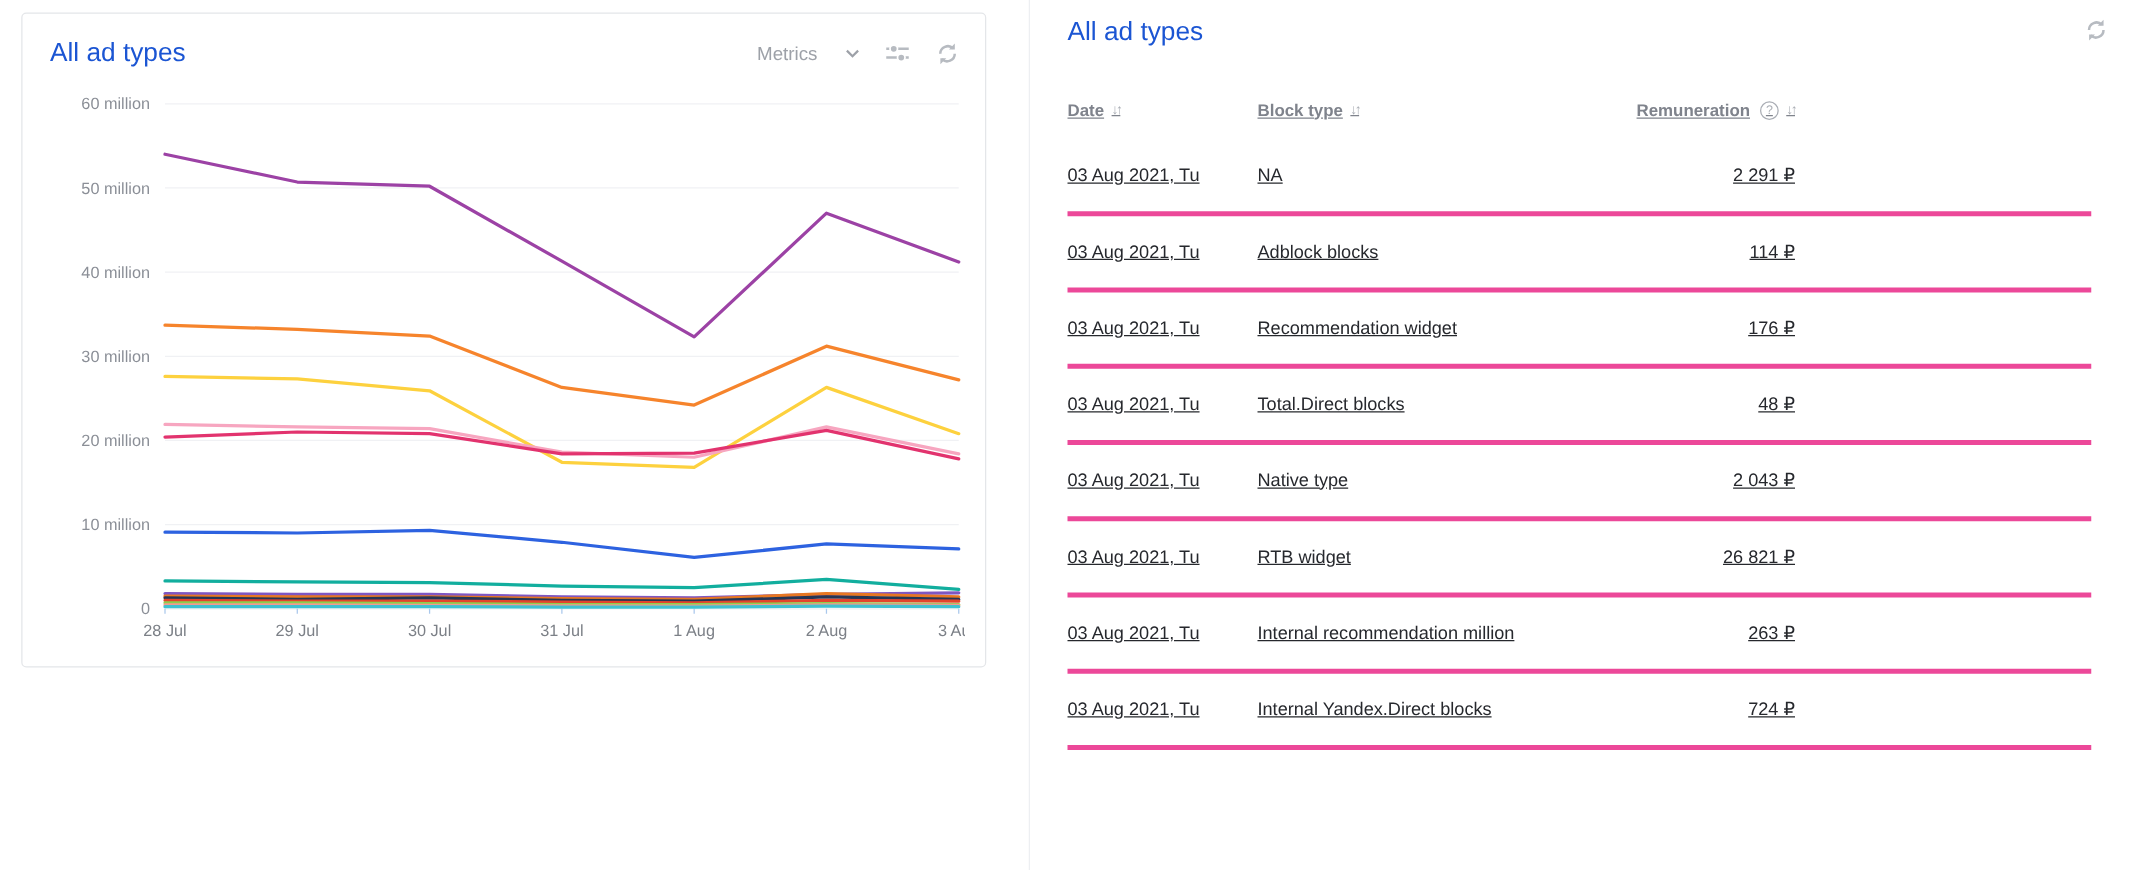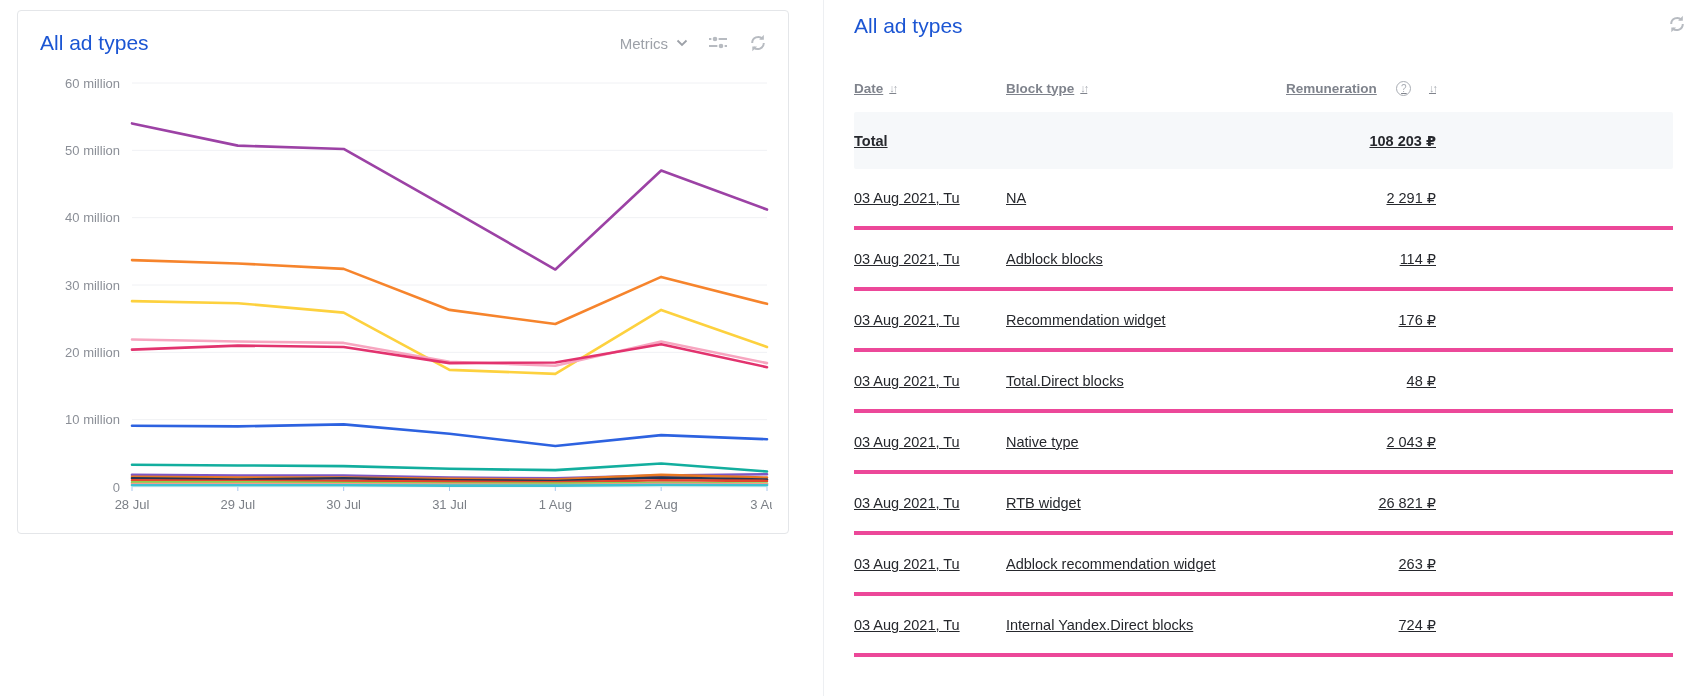--- a/index.html
+++ b/index.html
@@ -11,36 +11,36 @@
   }
   
   .card-left{
     position:absolute;left:17px;top:10px;width:772px;height:524px;
     box-sizing:border-box;background:#fff;border:1px solid #e4e6e9;border-radius:4px;
     padding:10px 14px 0 14px;
   }
   .chart-header{display:flex;justify-content:space-between;align-items:center;padding:8px 6px 0 8px;}
   .panel-title{color:#1b55d3;font-size:21px;line-height:28px;font-weight:400;}
   .chart-controls{display:flex;align-items:center;gap:20px;}
-  .metrics{display:flex;align-items:center;gap:8px;font-size:15px;color:#9da1a8;cursor:pointer;}
+  .metrics{display:flex;align-items:center;gap:22px;font-size:15px;color:#9da1a8;cursor:pointer;}
   .icon-btn{width:20px;height:20px;color:#b7bbc1;cursor:pointer;display:inline-flex;}
   .icon-btn svg{width:20px;height:20px;}
   svg.chart{display:block;margin-top:2px;}
   svg text{font-family:inherit;}
   
   .card-right{
     position:absolute;left:823px;top:0;width:880px;height:696px;
     box-sizing:border-box;background:#fff;border-left:1px solid #edeff2;
     padding:12px 30px 0 30px;
   }
   .table-header-bar{display:flex;justify-content:space-between;align-items:flex-start;}
   .grid-cols{display:grid;grid-template-columns:152px 280px 150px 1fr;align-items:center;text-decoration:underline;}
   .thead{margin-top:24px;height:48px;color:#7f838c;font-size:13.5px;font-weight:700;}
   .hcell{display:flex;align-items:center;}
-  .hcell.val{justify-content:space-between;}
+  .hcell.val{justify-content:flex-end;}
   .sort-icon{font-size:11px;color:#a9adb4;margin-left:6px;letter-spacing:-2px;font-weight:400;cursor:pointer;}
   .help-icon{
     box-sizing:border-box;width:15px;height:15px;border:1.2px solid #a9adb4;border-radius:50%;
     display:inline-flex;align-items:center;justify-content:center;
     font-size:10px;color:#a9adb4;margin-left:8px;font-weight:400;cursor:pointer;
   }
   .trow{height:57px;font-size:14.5px;color:#26282d;border-bottom:4px solid #ec4899;}
   .trow .cell.val{text-align:right;}
   .trow.total{background:#f6f8fa;font-weight:700;border-bottom:none;border-radius:2px;}
   .refresh-right{position:absolute;top:14px;right:16px;}
@@ -148,26 +148,20 @@
     </div>
     <div class="hcell val">
       <span>Remuneration</span>
       <span class="help-icon">?</span>
       <span class="sort-icon">↓↑</span>
     </div>
     <div class="hcell"></div>
   </div>
 
   <div>
-    <div class="trow total grid-cols">
-      <div class="cell">Total</div>
-      <div class="cell"></div>
-      <div class="cell val">108 203 ₽</div>
-      <div class="cell"></div>
-    </div>
 
   <div class="trow grid-cols">
       <div class="cell">03 Aug 2021, Tu</div>
       <div class="cell">NA</div>
       <div class="cell val">2 291 ₽</div>
       <div class="cell"></div>
     </div>
       <div class="trow grid-cols">
       <div class="cell">03 Aug 2021, Tu</div>
       <div class="cell">Adblock blocks</div>
@@ -193,21 +187,21 @@
       <div class="cell"></div>
     </div>
       <div class="trow grid-cols">
       <div class="cell">03 Aug 2021, Tu</div>
       <div class="cell">RTB widget</div>
       <div class="cell val">26 821 ₽</div>
       <div class="cell"></div>
     </div>
       <div class="trow grid-cols">
       <div class="cell">03 Aug 2021, Tu</div>
-      <div class="cell">Adblock recommendation widget</div>
+      <div class="cell">Internal recommendation million</div>
       <div class="cell val">263 ₽</div>
       <div class="cell"></div>
     </div>
       <div class="trow grid-cols">
       <div class="cell">03 Aug 2021, Tu</div>
       <div class="cell">Internal Yandex.Direct blocks</div>
       <div class="cell val">724 ₽</div>
       <div class="cell"></div>
     </div>
     </div>

